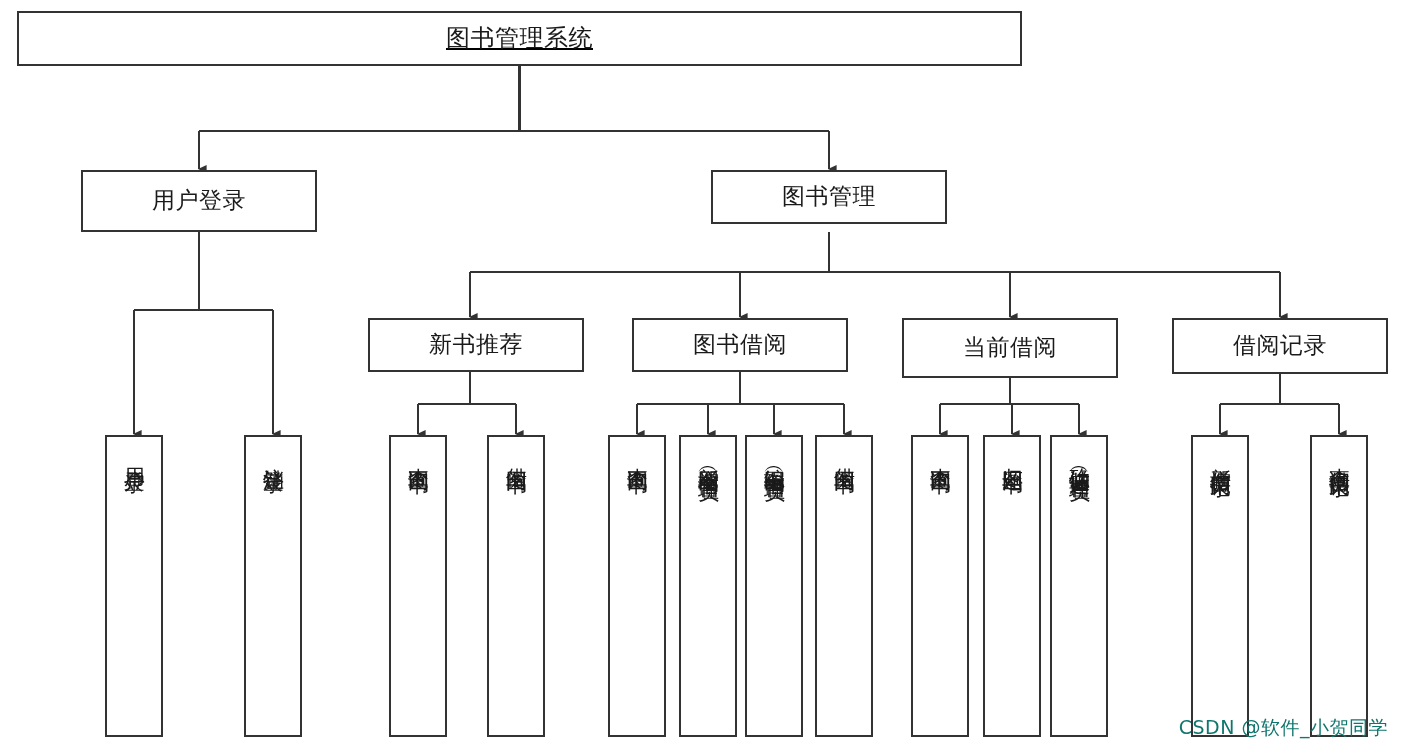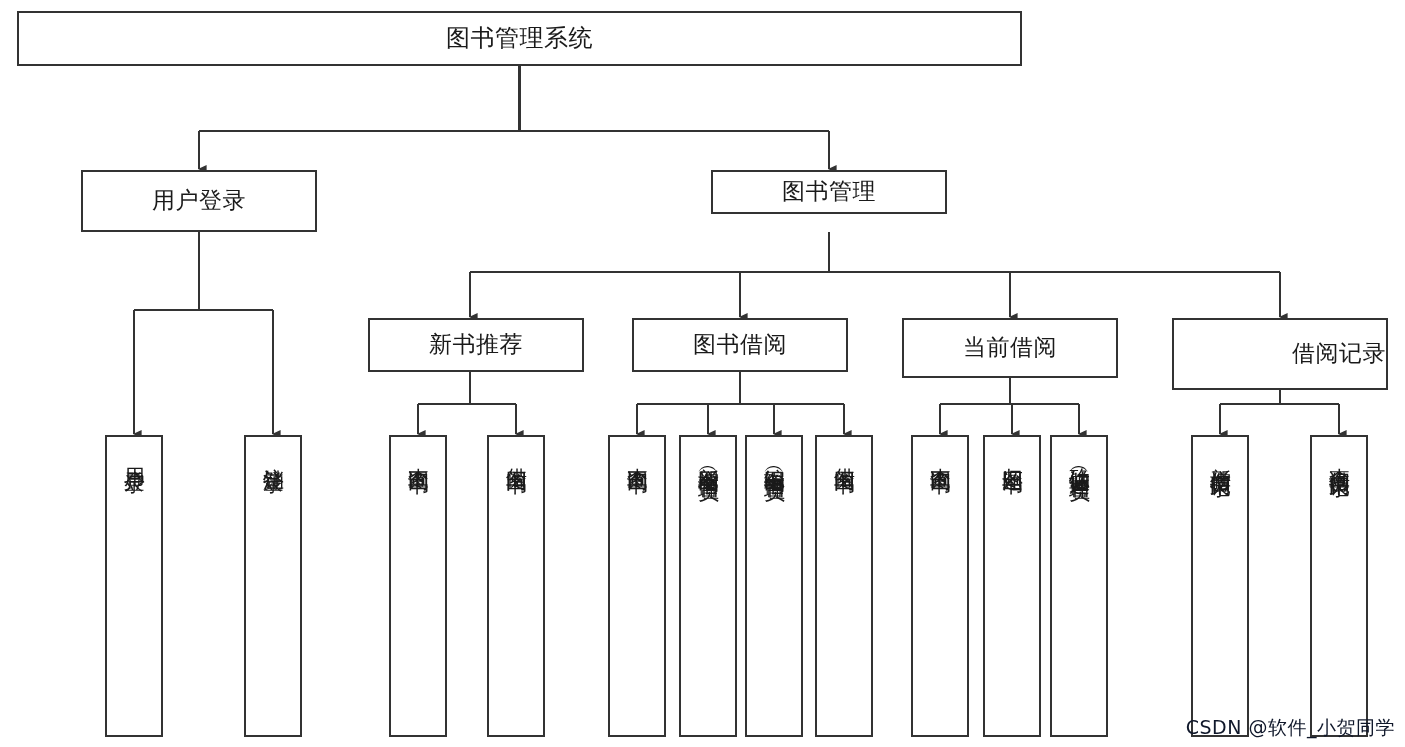--- a/index.html
+++ b/index.html
@@ -57,24 +57,24 @@
   .node.vertical .node-label {
     writing-mode: vertical-rl;
     text-orientation: upright;
     font-size: 21px;
     line-height: 1.28;
     letter-spacing: 2px;
     white-space: nowrap;
   }
   #watermark {
     position: absolute;
-    right: 10px;
+    right: 17px;
     bottom: 6px;
     font-size: 19px;
-    color: #0f172a;
+    color: #0f766e;
     letter-spacing: 0.5px;
     z-index: 6;
     white-space: nowrap;
     margin-left: 44px;
   }
 </style>
 </head>
 <body>
 
 <div id="diagram-root">
@@ -115,41 +115,41 @@
         <line x1="940" y1="404" x2="940" y2="434" stroke="#333333" stroke-width="2.6" shape-rendering="crispEdges" marker-end="url(#arrowhead)"></line>
         <line x1="1012" y1="404" x2="1012" y2="434" stroke="#333333" stroke-width="2.6" shape-rendering="crispEdges" marker-end="url(#arrowhead)"></line>
         <line x1="1079" y1="404" x2="1079" y2="434" stroke="#333333" stroke-width="2.6" shape-rendering="crispEdges" marker-end="url(#arrowhead)"></line>
         <line x1="1280" y1="372" x2="1280" y2="404" stroke="#333333" stroke-width="2.6" shape-rendering="crispEdges"></line>
         <line x1="1220" y1="404" x2="1339" y2="404" stroke="#333333" stroke-width="2.6" shape-rendering="crispEdges"></line>
         <line x1="1220" y1="404" x2="1220" y2="434" stroke="#333333" stroke-width="2.6" shape-rendering="crispEdges" marker-end="url(#arrowhead)"></line>
         <line x1="1339" y1="404" x2="1339" y2="434" stroke="#333333" stroke-width="2.6" shape-rendering="crispEdges" marker-end="url(#arrowhead)"></line>
       </g>
   </svg>
 
-  <div class="node root horizontal" style="left: 17px; top: 11px; width: 1005px; height: 55px;">
+  <div class="node root horizontal" style="left: 17px; top: 11px; width: 1005px; height: 55px; text-decoration: underline;">
     <span class="node-label">图书管理系统</span>
   </div>
 
   <div class="node horizontal" style="left: 81px; top: 170px; width: 236px; height: 62px;">
     <span class="node-label">用户登录</span>
   </div>
-  <div class="node horizontal" style="left: 711px; top: 170px; width: 236px; height: 44px;">
+  <div class="node horizontal" style="left: 711px; top: 170px; width: 236px; height: 54px;">
     <span class="node-label">图书管理</span>
   </div>
 
   <div class="node horizontal" style="left: 368px; top: 318px; width: 216px; height: 54px;">
     <span class="node-label">新书推荐</span>
   </div>
   <div class="node horizontal" style="left: 632px; top: 318px; width: 216px; height: 54px; justify-content: center;">
     <span class="node-label">图书借阅</span>
   </div>
   <div class="node horizontal" style="left: 902px; top: 318px; width: 216px; height: 60px;">
     <span class="node-label">当前借阅</span>
   </div>
-  <div class="node horizontal" style="left: 1172px; top: 318px; width: 216px; height: 72px; justify-content: flex-end;">
+  <div class="node horizontal" style="left: 1172px; top: 318px; width: 216px; height: 56px;">
     <span class="node-label">借阅记录</span>
   </div>
 
   <div class="node vertical" style="left: 105px; top: 435px; width: 58px; height: 302px;">
     <span class="node-label">用户登录</span>
   </div>
   <div class="node vertical" style="left: 244px; top: 435px; width: 58px; height: 302px;">
     <span class="node-label">注销登录</span>
   </div>
 

